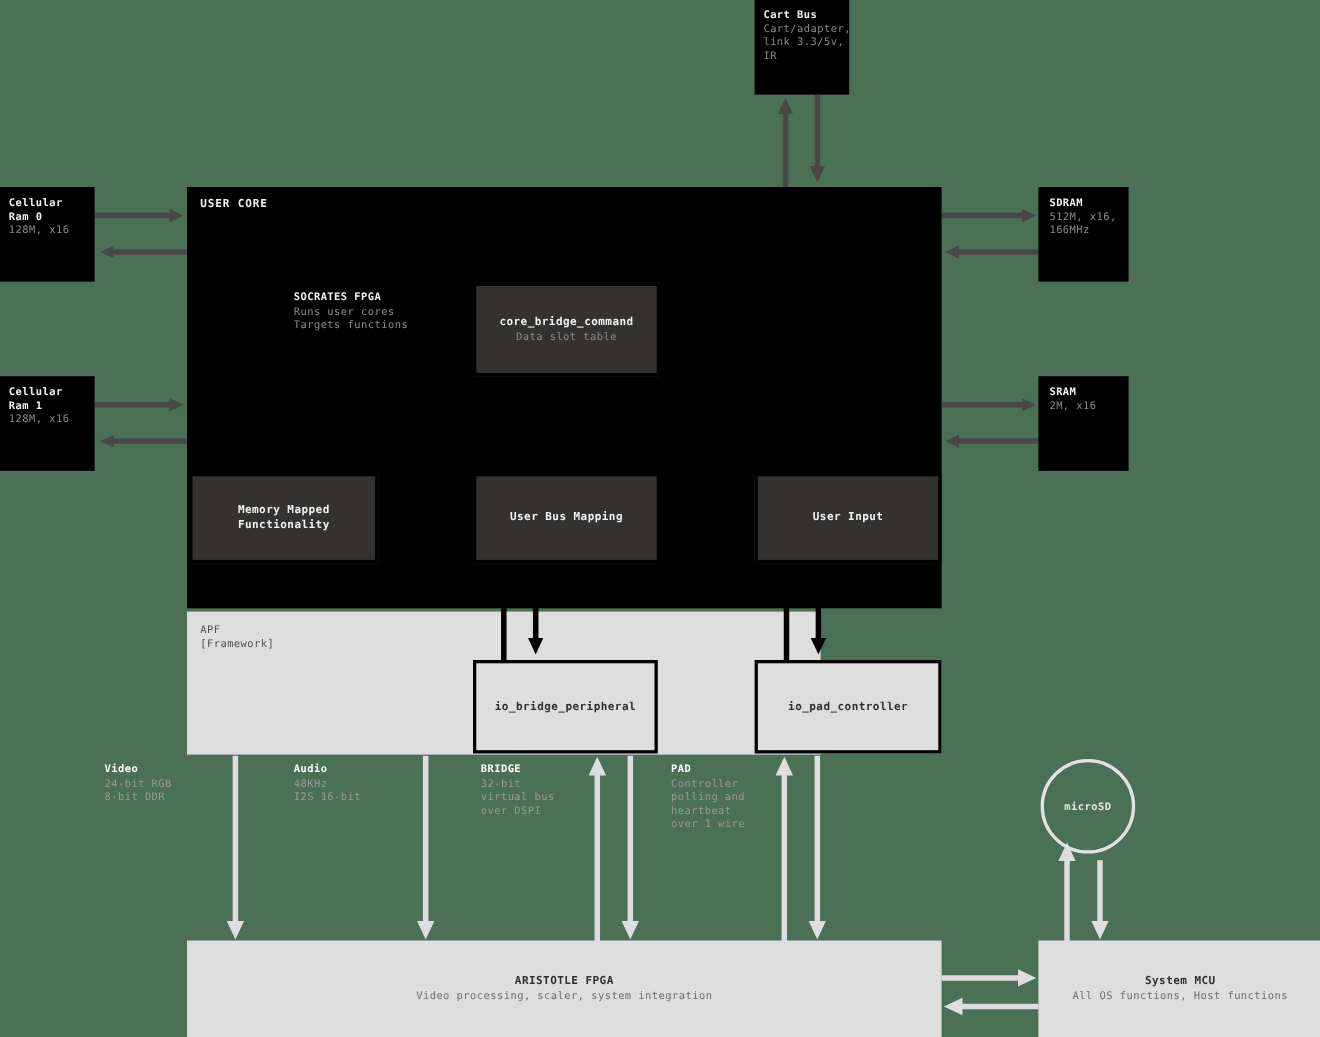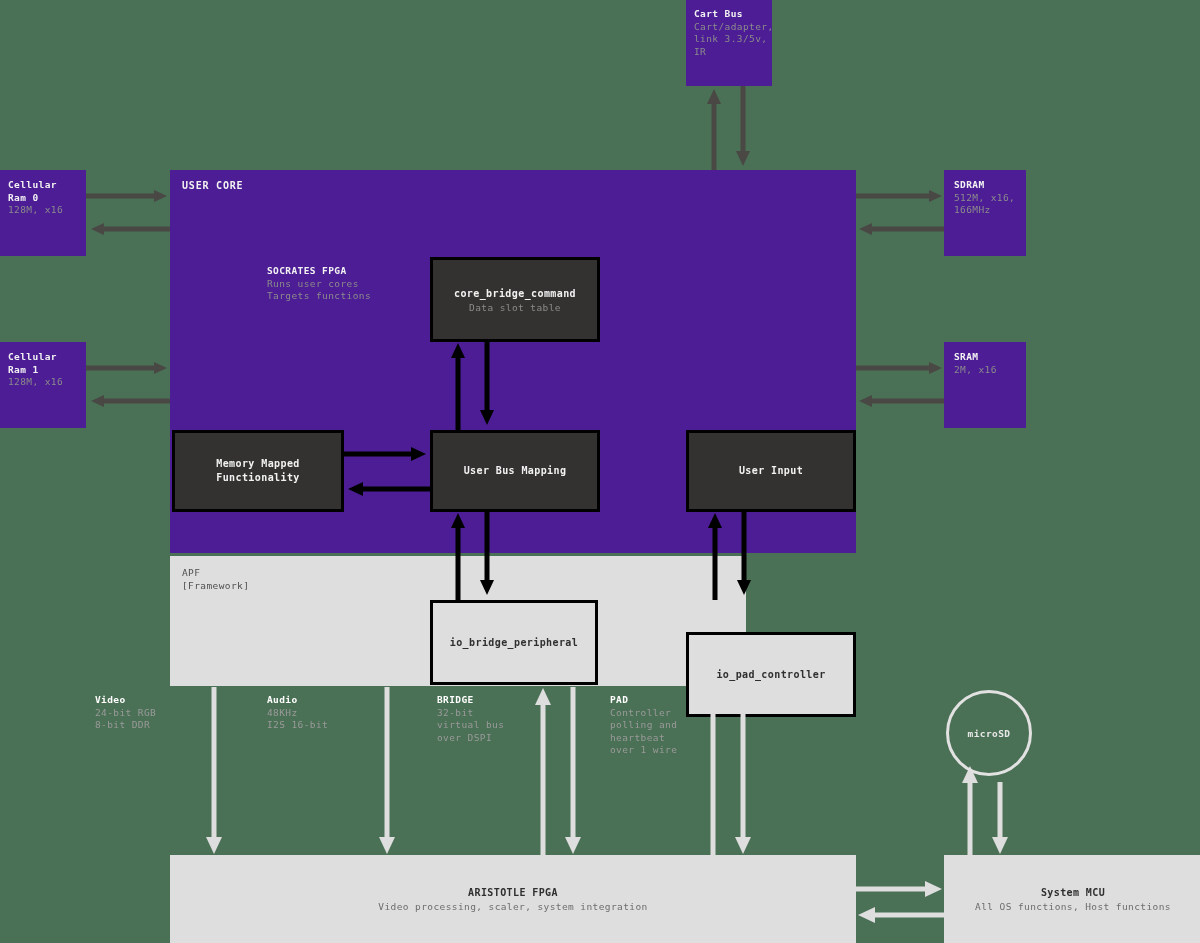--- a/index.html
+++ b/index.html
@@ -1,20 +1,20 @@
 <!DOCTYPE html>
 <html><head>
 <meta charset="utf-8">
 <style>
   html,body{margin:0;padding:0;background:#4a7055;}
   body{width:1200px;height:943px;font-family:"DejaVu Sans Mono",monospace;}
   #stage{position:relative;width:1200px;height:943px;background:#4a7055;overflow:hidden;}
   svg.layer{position:absolute;left:0;top:0;width:1200px;height:943px;}
   .blk{position:absolute;box-sizing:border-box;}
-  .dark{background:#4c1d95;}
+  .dark{background:#000000;}
   .light{background:#dedede;}
   .outlined-dark{background:#333230;border:3px solid #000;}
   .outlined-light{background:#dedede;border:3px solid #000;}
   .tl{position:absolute;}
   .t-white{color:#f2f2f2;font-weight:bold;font-size:9.5px;letter-spacing:.4px;line-height:12.5px;}
   .t-grey{color:#8b8b8b;font-size:9.5px;letter-spacing:.4px;line-height:12.5px;font-weight:normal;}
   .t-onlight-plain{color:#4f4f4f;font-size:9.5px;letter-spacing:.4px;line-height:13px;}
   .t-ongreen{color:#ffffff;font-weight:bold;font-size:9.5px;letter-spacing:.4px;line-height:12.5px;}
   .t-ongreen-sub{color:#9a9a9a;font-size:9.5px;letter-spacing:.4px;line-height:12.5px;}
   .circ{position:absolute;border:3px solid #e2e2e2;border-radius:50%;display:flex;align-items:center;justify-content:center;}
@@ -162,21 +162,21 @@
       <div class="bx-title">User Bus Mapping</div>
     </div>
   </div>
 
   <div class="blk outlined-light" style="left:430px;top:600px;width:168px;height:85px;">
     <div class="bx-label">
       <div class="bx-title-l">io_bridge_peripheral</div>
     </div>
   </div>
 
-  <div class="blk outlined-light" style="left:686px;top:600px;width:170px;height:85px;margin-top:32px;">
+  <div class="blk outlined-light" style="left:686px;top:600px;width:170px;height:85px;">
     <div class="bx-label">
       <div class="bx-title-l">io_pad_controller</div>
     </div>
   </div>
 
   <svg class="layer">
     <g stroke="#dedede" stroke-width="5" fill="none">
 
       <path d="M214,687 L214,838" marker-end="url(#mk-light)"></path>
 

